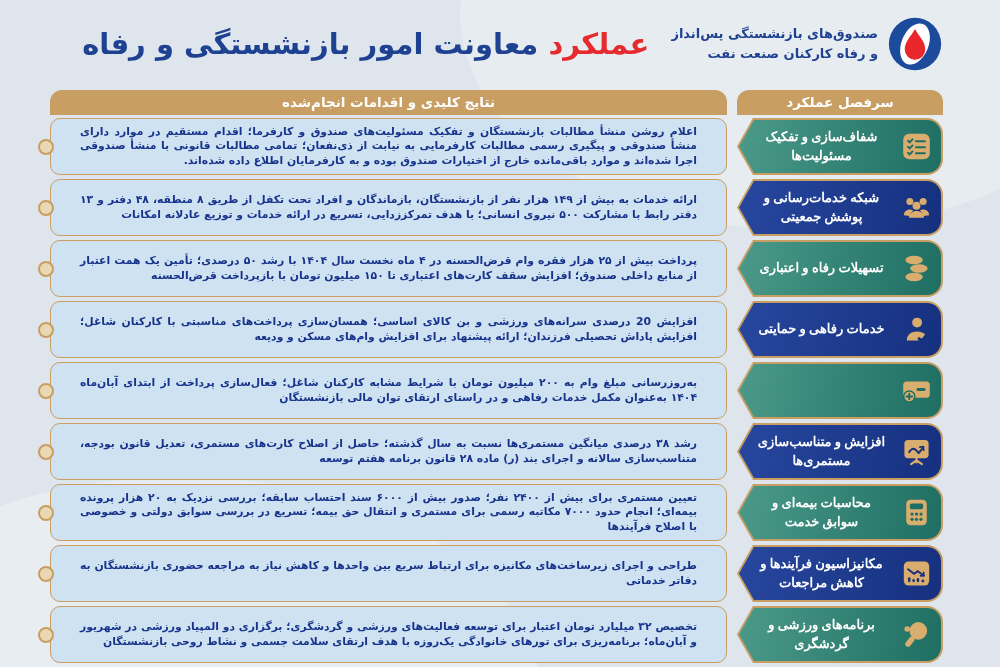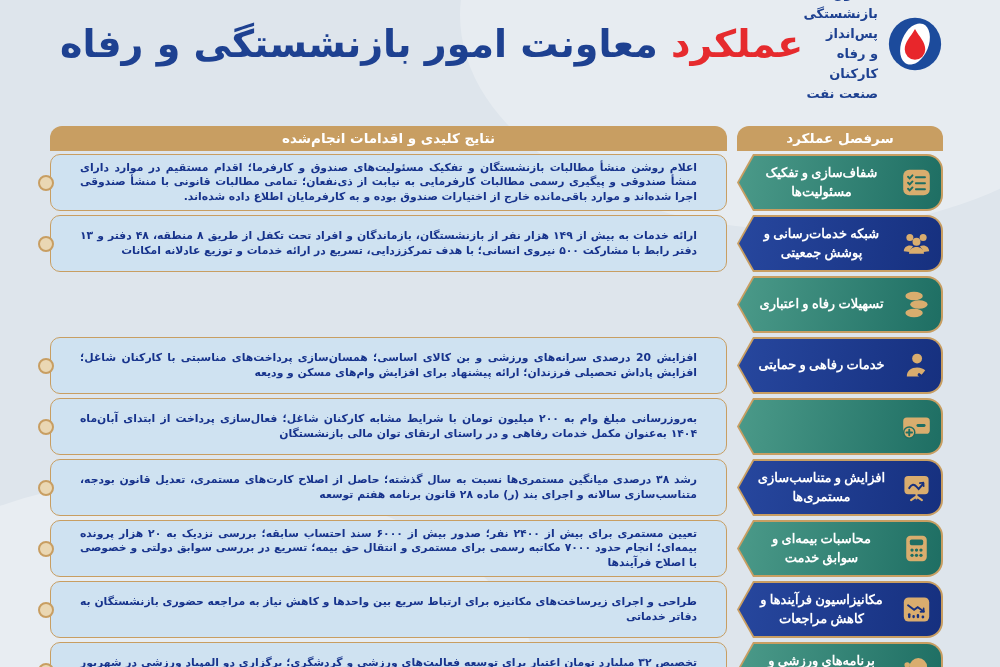--- a/index.html
+++ b/index.html
@@ -7,27 +7,27 @@
   .page{position:relative;width:1000px;height:667px;background:var(--page-bg,#dee5ec);overflow:hidden;}
   .page::before{content:"";position:absolute;right:-140px;top:-200px;width:680px;height:430px;border-radius:50%;background:rgba(255,255,255,.28);}
   .page::after{content:"";position:absolute;left:-180px;bottom:-240px;width:720px;height:430px;border-radius:50%;background:rgba(255,255,255,.30);}
   .content{position:relative;z-index:1;padding:0 57px 0 50px;}
 
   
   .header{display:flex;align-items:center;height:88px;}
   .brand{display:flex;align-items:center;gap:9px;order:0;}
   .logo{width:56px;height:56px;flex:0 0 auto;}
   .brand-text{text-align:right;font-weight:bold;font-size:13px;line-height:1.55;color:var(--navy,#1e4191);}
-  .title{flex:1;text-align:center;font-size:38px;font-weight:bold;margin:0;padding-left:10px;white-space:nowrap;}
+  .title{flex:1;text-align:center;font-size:29px;font-weight:bold;margin:0;padding-left:10px;white-space:nowrap;}
   .title .hl{color:var(--red,#e62b2e);}
   .title .rest{color:var(--navy,#1e4191);}
 
   
   .col-headers{display:flex;gap:10px;margin-top:2px;}
-  .col-header{background:var(--tan,#c89e62);color:#fff;font-weight:bold;font-size:13.5px;height:25px;line-height:25px;text-align:center;border-radius:12px 12px 0 0;margin-top:36px;}
+  .col-header{background:var(--tan,#c89e62);color:#fff;font-weight:bold;font-size:13.5px;height:25px;line-height:25px;text-align:center;border-radius:12px 12px 0 0;}
   .col-header.cats{width:206px;flex:0 0 auto;order:0;}
   .col-header.results{flex:1;order:1;}
 
   
   .rows{display:flex;flex-direction:column;gap:4px;margin-top:3px;}
   .row{position:relative;display:flex;gap:10px;height:57px;}
   .pill{position:relative;z-index:3;width:206px;flex:0 0 auto;background:var(--tan,#c89e62);
         clip-path:polygon(0 50%,16px 0,100% 0,100% 100%,16px 100%);
         border-radius:0 16px 16px 0;}
   .pill-inner{position:absolute;inset:2px;display:flex;align-items:center;gap:15px;
@@ -131,20 +131,24 @@
          <span class="icon">
                 <svg viewBox="0 0 24 24" fill="#d9ad6e">
                   <ellipse cx="10" cy="5" rx="7.2" ry="3.5"></ellipse>
                   <ellipse cx="14" cy="12" rx="7.2" ry="3.5"></ellipse>
                   <ellipse cx="10" cy="19" rx="7.2" ry="3.5"></ellipse>
                 </svg>
               </span>
          <span class="pill-label">تسهیلات رفاه و اعتباری</span>
        </div>
      </div>
+     <div class="textbox">
+       <p class="result-text">پرداخت بیش از ۲۵ هزار فقره وام قرض‌الحسنه در ۴ ماه نخست سال ۱۴۰۴ با رشد ۵۰ درصدی؛ تأمین یک همت اعتبار از منابع داخلی صندوق؛ افزایش سقف کارت‌های اعتباری تا ۱۵۰ میلیون تومان با بازپرداخت قرض‌الحسنه</p>
+       <span class="connector"></span>
+     </div>
         </div>
         <div class="row blue">
           <div class="pill">
        <div class="pill-inner">
          <span class="icon">
                 <svg viewBox="0 0 24 24">
                   <circle cx="12.5" cy="6.3" r="4.1" fill="#d9ad6e"></circle>
                   <path d="M4 21c0-4.6 3.8-7.3 8.5-7.3 3 0 5.7 1.1 7.2 3L16 20l-2-1.7-1.3 1.6 1.4 1.1H4Z" fill="#d9ad6e"></path>
                   <path d="M14.2 19.4l2.1 1.7 3.6-4.4" stroke="currentColor" stroke-width="1.9" fill="none" stroke-linecap="round"></path>
                 </svg>

